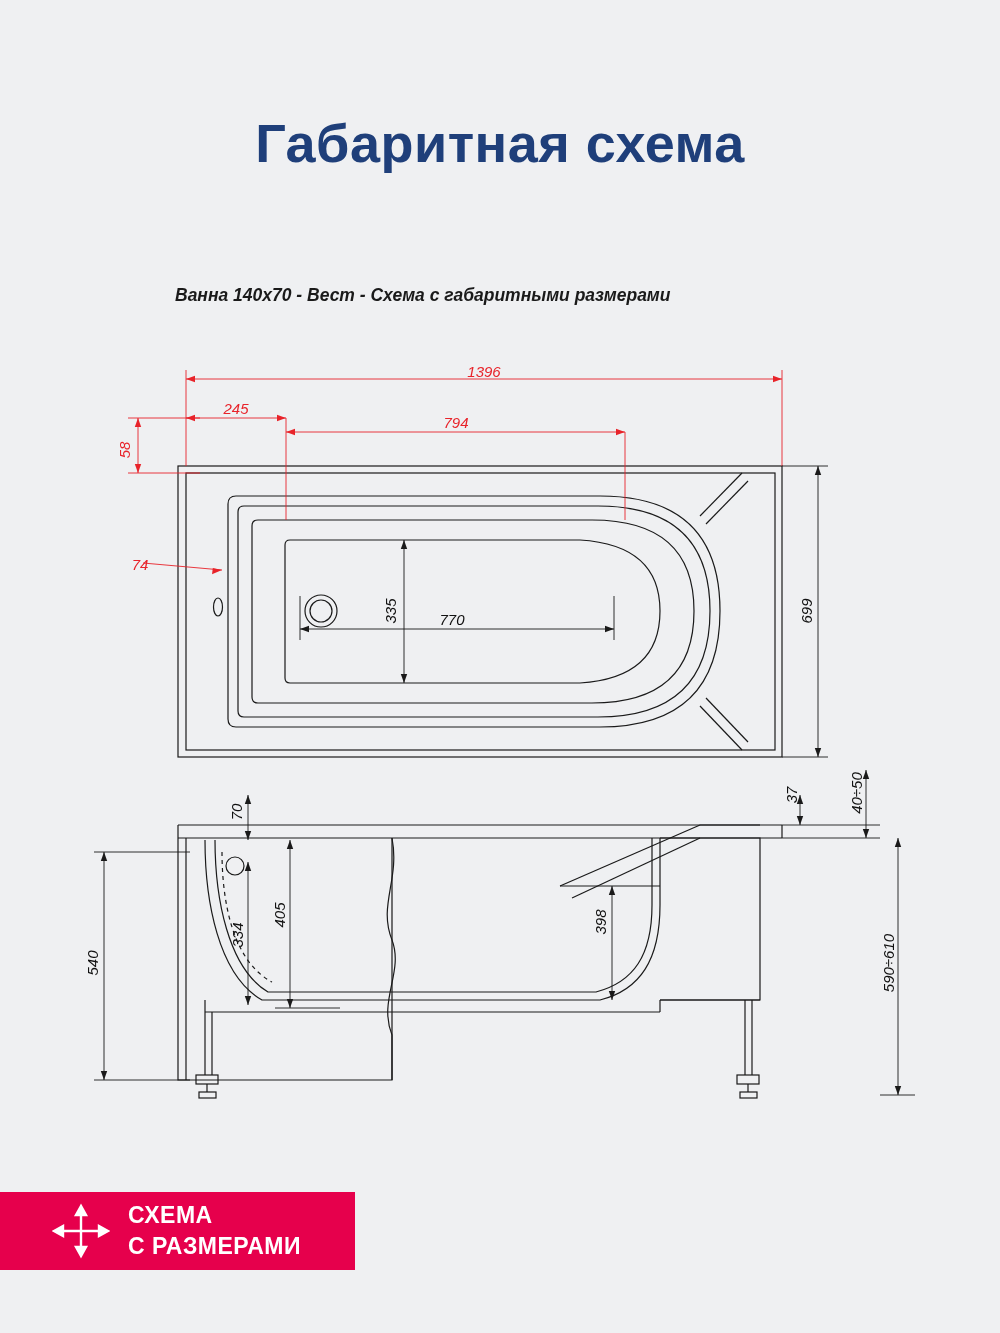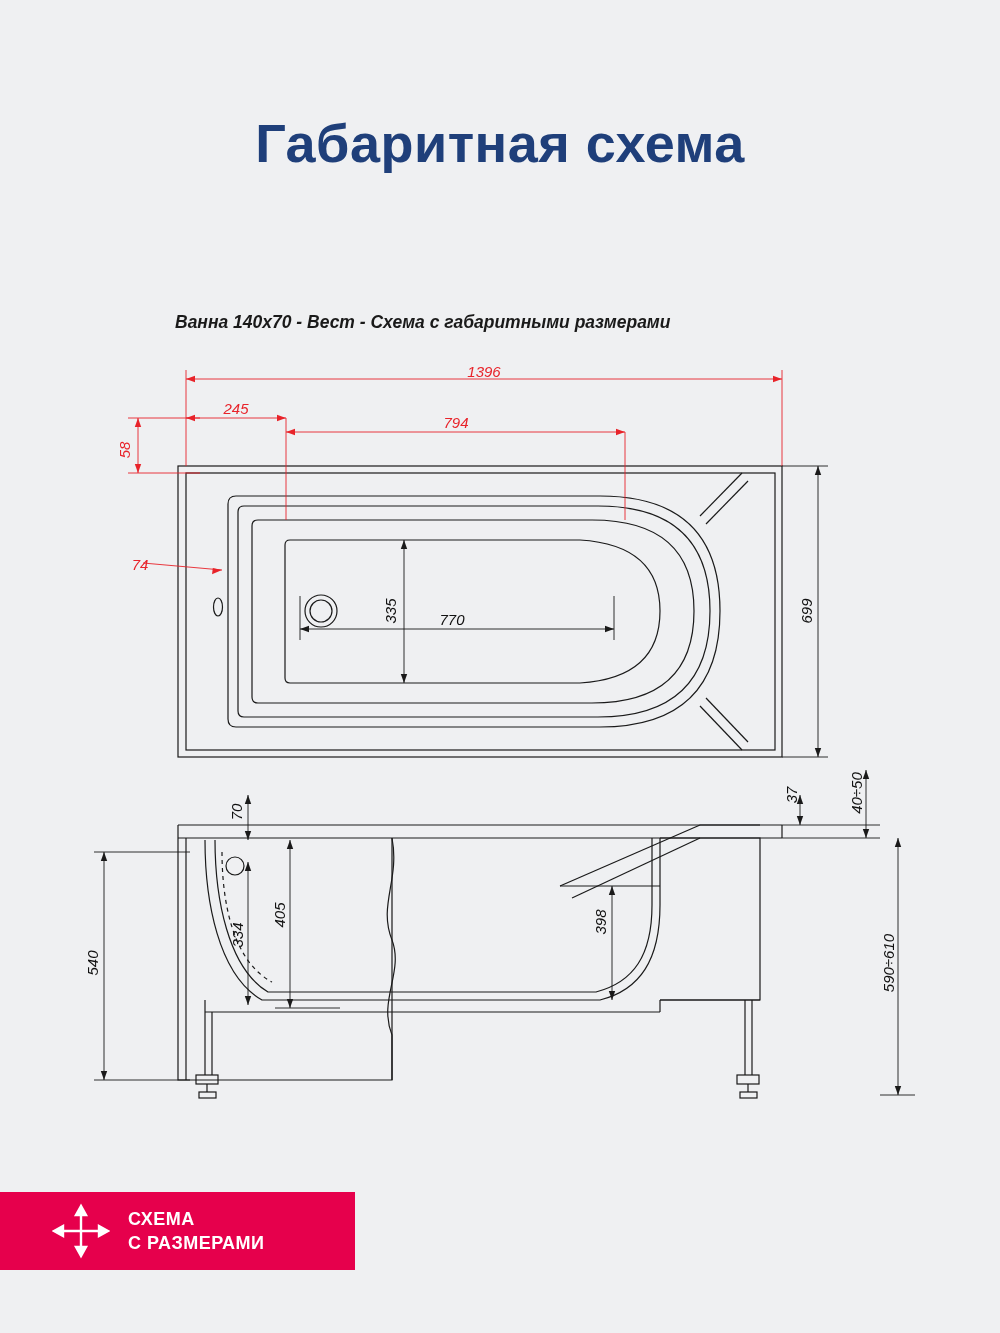--- a/index.html
+++ b/index.html
@@ -18,39 +18,39 @@
     font-size:54px;font-weight:bold;color:#1f3f7a;
     letter-spacing:0.5px;
   }
 
   .caption{
     position:absolute;left:175px;
     font-style:italic;font-weight:bold;
     font-size:17.5px;color:#1a1a1a;
     white-space:nowrap;
   }
-  .caption.l1{top:285px;margin-top:27px;}
+  .caption.l1{top:285px;}
   .caption.l2{top:325px;}
 
   .canvas{position:absolute;left:0;top:0;width:1000px;height:1333px;}
 
   .footer{
     position:absolute;left:0;bottom:63px;
     width:355px;height:78px;
     background:#e6004c;
     display:flex;align-items:center;
   }
   .footer .arrows{
     width:58px;height:58px;margin-left:52px;
     position:relative;flex:none;
   }
   .footer .arrows svg{display:block;}
   .footer .ftext{
     margin-left:18px;color:#fff;font-weight:bold;
-    font-size:18px;line-height:1.35;letter-spacing:.5px;
+    font-size:23px;line-height:1.35;letter-spacing:.5px;
   }
 
   .dim{fill:#e8232a;font-family:"Liberation Sans",sans-serif;font-style:italic;font-size:15px;}
   .dimk{fill:#111;font-family:"Liberation Sans",sans-serif;font-style:italic;font-size:15px;}
 </style>
 </head>
 <body>
 
 <div class="page">
 

